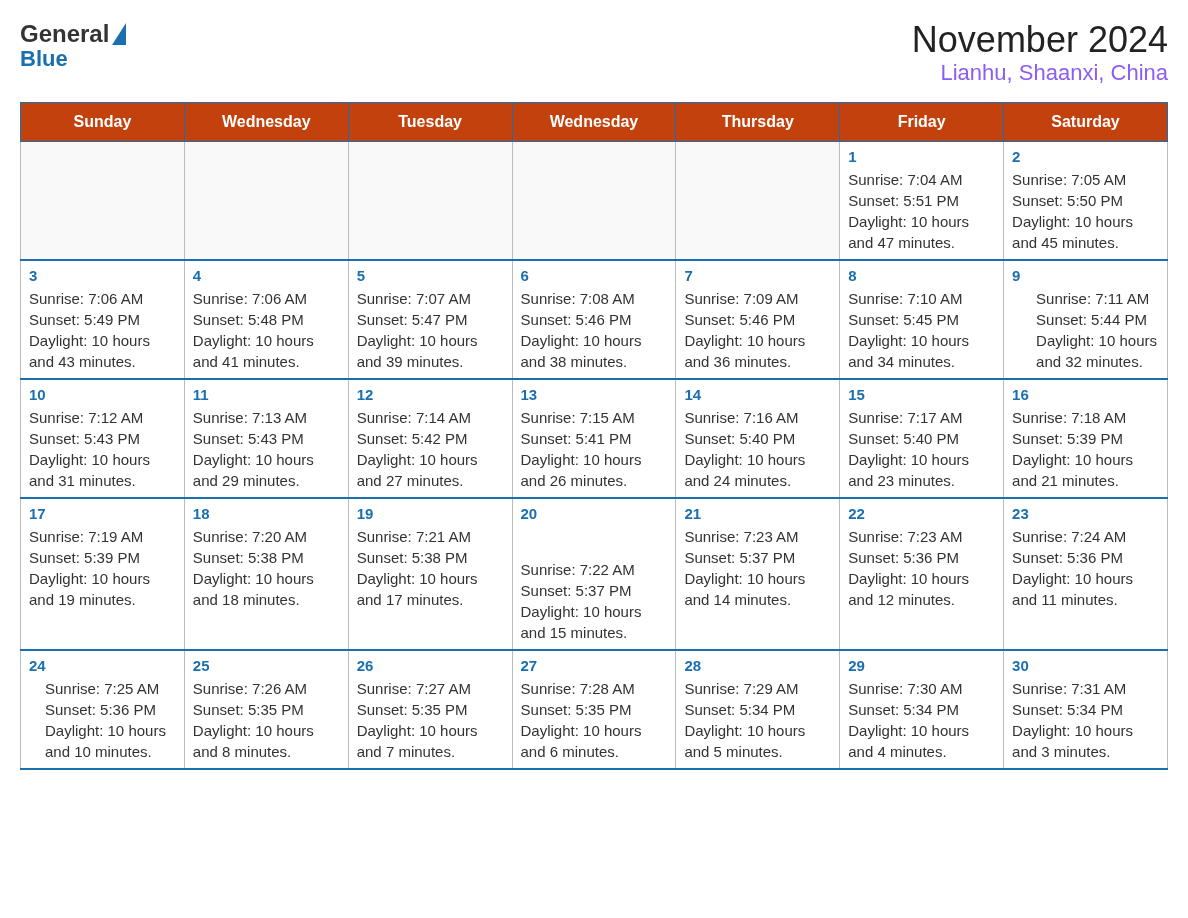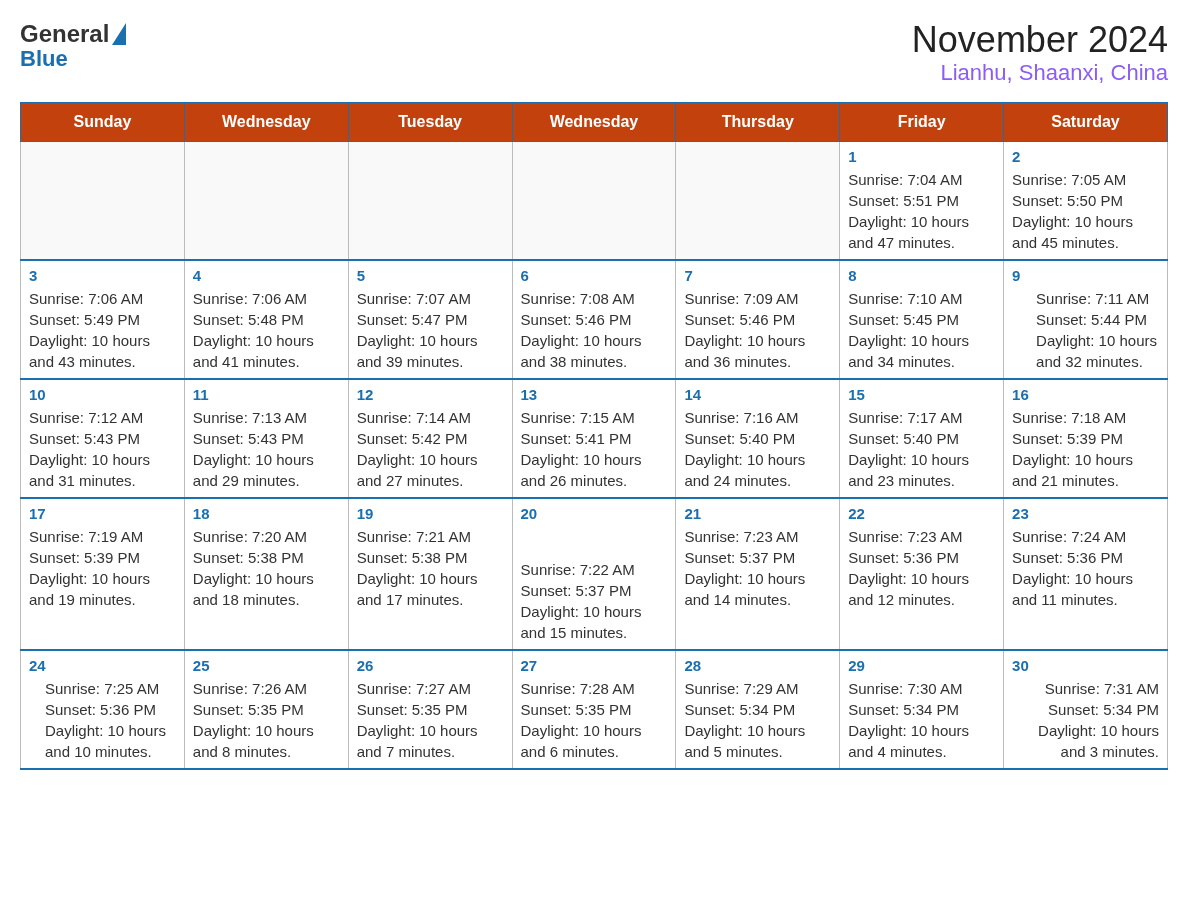--- a/index.html
+++ b/index.html
@@ -315,19 +315,19 @@
 Daylight: 10 hours and 5 minutes.</div>
         </td>
         <td>
           <span class="day-num">29</span>
           <div class="day-info" style="white-space: pre-line;">Sunrise: 7:30 AM
 Sunset: 5:34 PM
 Daylight: 10 hours and 4 minutes.</div>
         </td>
         <td>
           <span class="day-num">30</span>
-          <div class="day-info" style="white-space: pre-line; text-align: right;">Sunrise: 7:31 AM
+          <div class="day-info" style="white-space: pre-line;">Sunrise: 7:31 AM
 Sunset: 5:34 PM
 Daylight: 10 hours and 3 minutes.</div>
         </td>
       </tr>
     </tbody>
 </table>
 
 </body></html>

